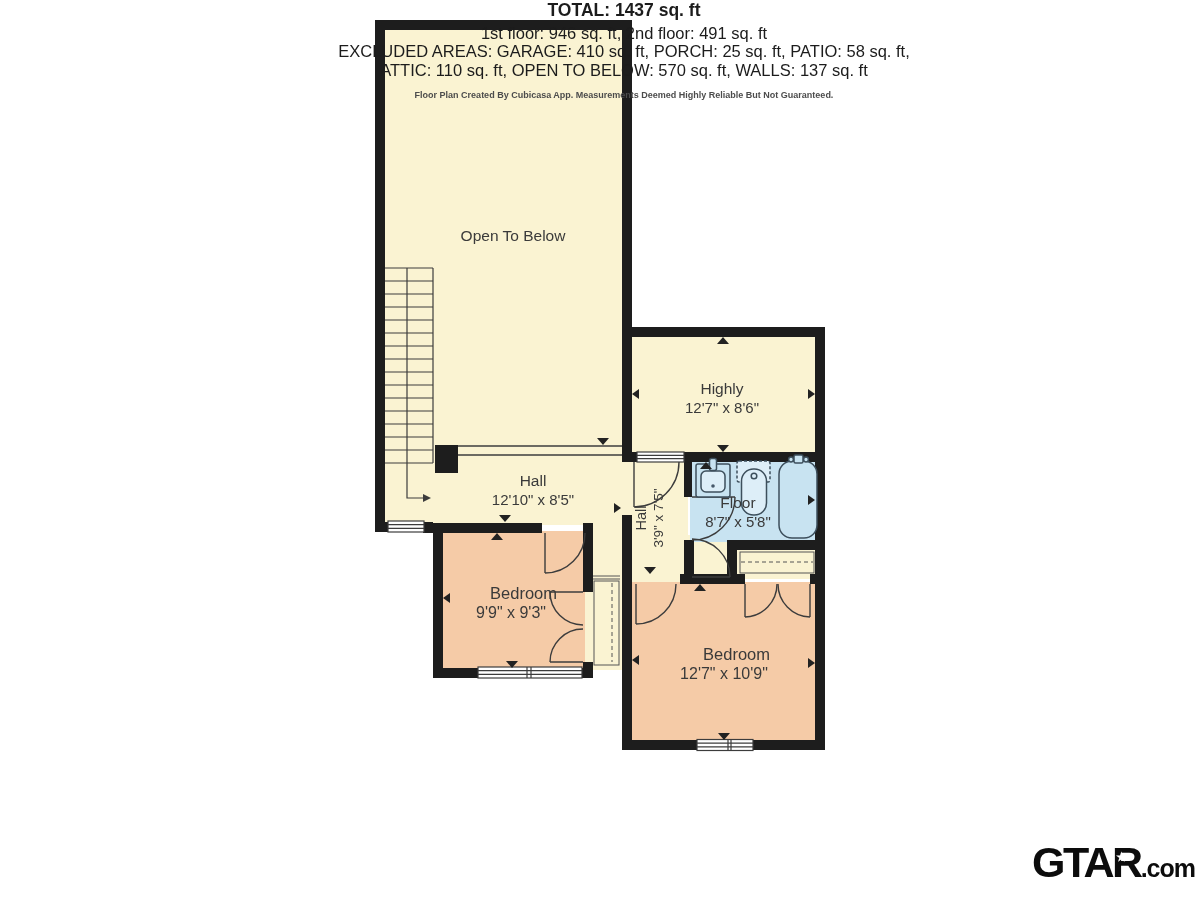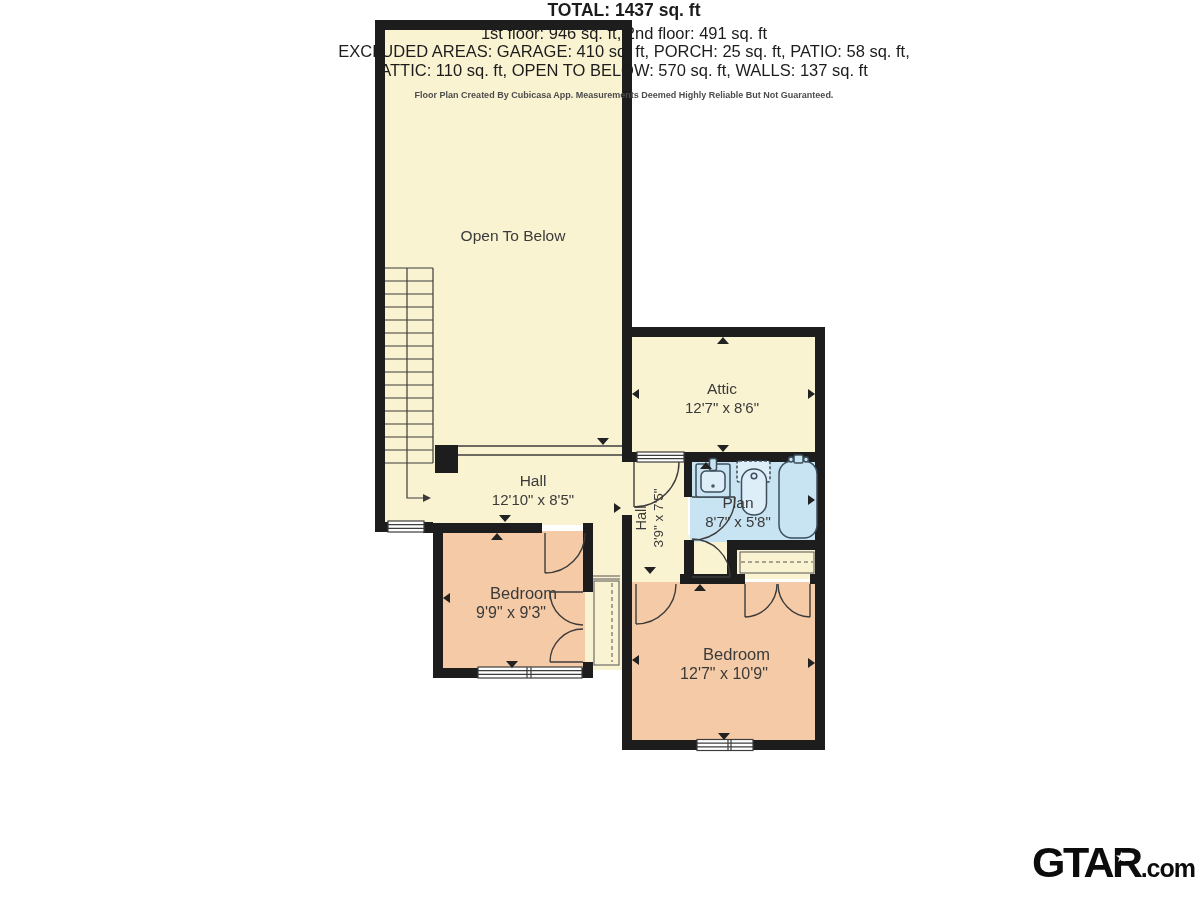--- a/index.html
+++ b/index.html
@@ -215,31 +215,31 @@
   <div class="room-label" style="left:513px;top:221px;margin-top:15px;">
     <span class="room-name">Open To Below</span>
   </div>
 
   <div class="room-label" style="left:533px;top:491px;">
     <span class="room-name">Hall</span>
     <span class="room-dims">12'10" x 8'5"</span>
   </div>
 
   <div class="room-label" style="left:722px;top:399px;">
-    <span class="room-name">Attic</span>
+    <span class="room-name">Highly</span>
     <span class="room-dims">12'7" x 8'6"</span>
   </div>
 
   <div class="room-label rot sm" style="left:650px;top:518px;">
     <span class="room-name">Hall</span>
     <span class="room-dims">3'9" x 7'5"</span>
   </div>
 
   <div class="room-label" style="left:738px;top:513px;">
-    <span class="room-name">Plan</span>
+    <span class="room-name">Floor</span>
     <span class="room-dims">8'7" x 5'8"</span>
   </div>
 
   <div class="room-label lg" style="left:511px;top:603px;">
     <span class="room-name">Bedroom</span>
     <span class="room-dims">9'9" x 9'3"</span>
   </div>
 
   <div class="room-label lg" style="left:724px;top:664px;">
     <span class="room-name">Bedroom</span>

